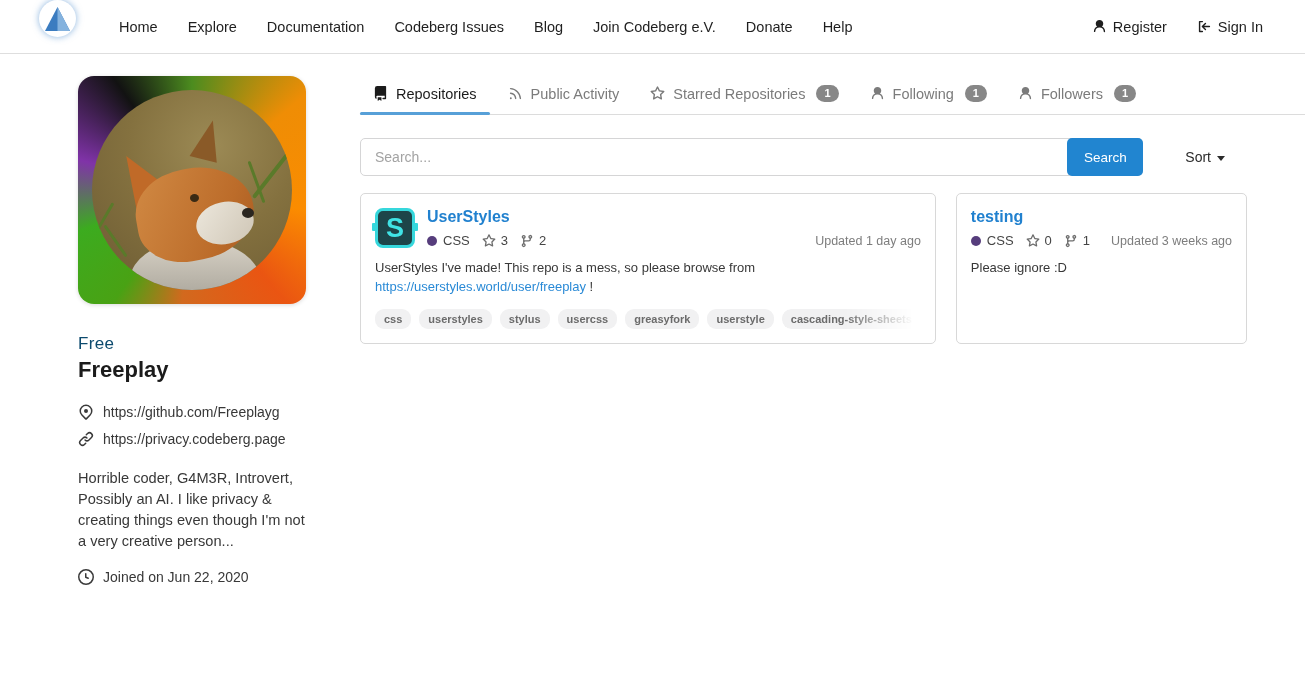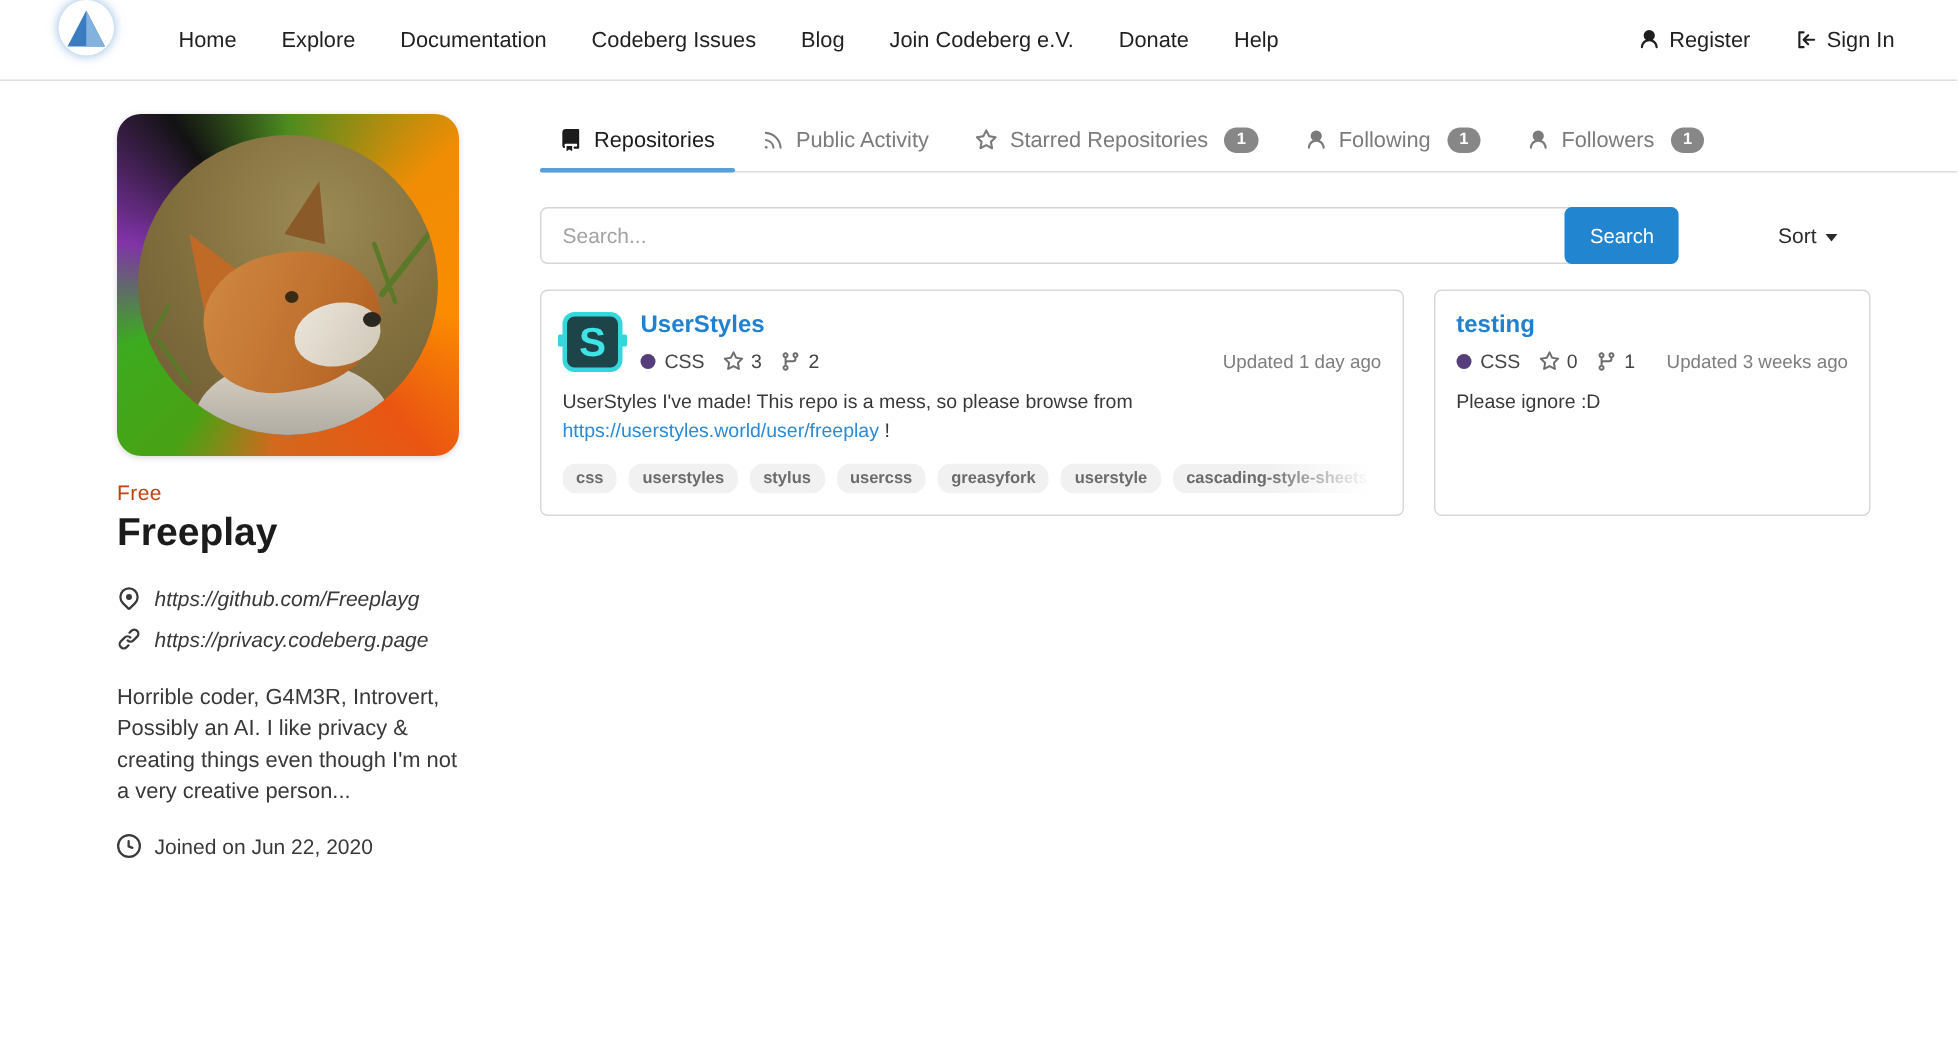--- a/index.html
+++ b/index.html
@@ -53,38 +53,38 @@
   .fox-eye { position:absolute; left:98px; top:104px; width:9px; height:8px; border-radius:50%; background:#3a2a14; }
   .fox-chest { position:absolute; left:38px; top:150px; width:130px; height:80px; border-radius:50% 50% 0 0;
     background:linear-gradient(180deg,#d8d2c6,#9a968c); }
   .sprig { position:absolute; background:#5a7a2a; border-radius:2px; }
   .sprig.s1 { right:18px; top:54px; width:4px; height:60px; transform:rotate(38deg); }
   .sprig.s2 { right:34px; top:70px; width:3px; height:44px; transform:rotate(-20deg); }
   .sprig.s3 { left:8px; bottom:44px; width:3px; height:46px; transform:rotate(30deg); }
   .sprig.s4 { left:22px; bottom:30px; width:3px; height:38px; transform:rotate(-35deg); }
 
   
-  .profile-fullname { margin-top:16px; font-size:14px; color:#c2410c; letter-spacing:.3px; }
-  .profile-username { margin-top:3px; font-size:26px; font-weight:bold; color:#1b1b1b; }
-  .profile-meta { margin-top:21px; display:flex; flex-direction:column; gap:11px;font-style:italic; }
+  .profile-fullname { margin-top:30px; font-size:17px; color:#0c4a6e; letter-spacing:.3px; }
+  .profile-username { margin-top:3px; font-size:22px; font-weight:bold; color:#1b1b1b; }
+  .profile-meta { margin-top:21px; display:flex; flex-direction:column; gap:11px; }
   .meta-row { display:flex; align-items:center; gap:9px; font-size:14px; color:#383838; }
   .meta-row svg { width:16px; height:16px; fill:#3a3a3a; flex-shrink:0; }
   .profile-bio { margin-top:21px; font-size:14.6px; line-height:1.44; color:#383838; width:230px; }
   .joined-row { margin-top:17px; }
 
   
   .tabs { display:flex; border-bottom:1px solid #dcdcdc; }
   .tab { display:flex; align-items:center; gap:8px; padding:9px 13px 12px; font-size:14.5px; color:#7b7b7b; position:relative; cursor:pointer; margin-right:5px; }
   .tab svg { width:15px; height:15px; fill:currentColor; }
   .tab.active { color:#1b1b1b; }
   .tab.active::after { content:""; position:absolute; left:0; right:0; bottom:-1px; height:3px; background:#57a0d8; border-radius:2px; }
   .tab-badge { background:#878787; color:#fff; font-size:11px; font-weight:bold; line-height:1; padding:3px 8px; border-radius:9px; margin-left:3px; }
 
   
-  .search-row { display:flex; align-items:center; margin:23px 58px 0 0;gap:24px; }
+  .search-row { display:flex; align-items:center; margin:23px 58px 0 0; }
   .search-box { position:relative; flex:1; height:38px; }
   .search-input { width:100%; height:100%; border:1px solid #d5d5d6; border-radius:5px; padding:0 90px 0 14px; font-size:14px; color:#333; outline:none; font-family:"Liberation Sans",sans-serif; }
   .search-input::placeholder { color:#a3a3a3; }
   .search-btn { position:absolute; right:0; top:0; height:38px; width:76px; background:#2185d0; color:#fff; border:none; border-radius:5px; font-size:13.5px; cursor:pointer; font-family:"Liberation Sans",sans-serif; }
   .sort { margin-left:42px; margin-right:22px; display:flex; align-items:center; gap:6px; font-size:14px; color:#2b2b2b; cursor:pointer; }
   .caret-down { width:0; height:0; border-left:4px solid transparent; border-right:4px solid transparent; border-top:5px solid #2b2b2b; margin-top:2px; }
 
   
   .repo-grid { display:grid; grid-template-columns:1fr 1fr; gap:20px; margin:17px 58px 0 0; }
   .repo-card { border:1px solid #d8d8d8; border-radius:5px; padding:14px; min-height:138px; background:#fff; }

